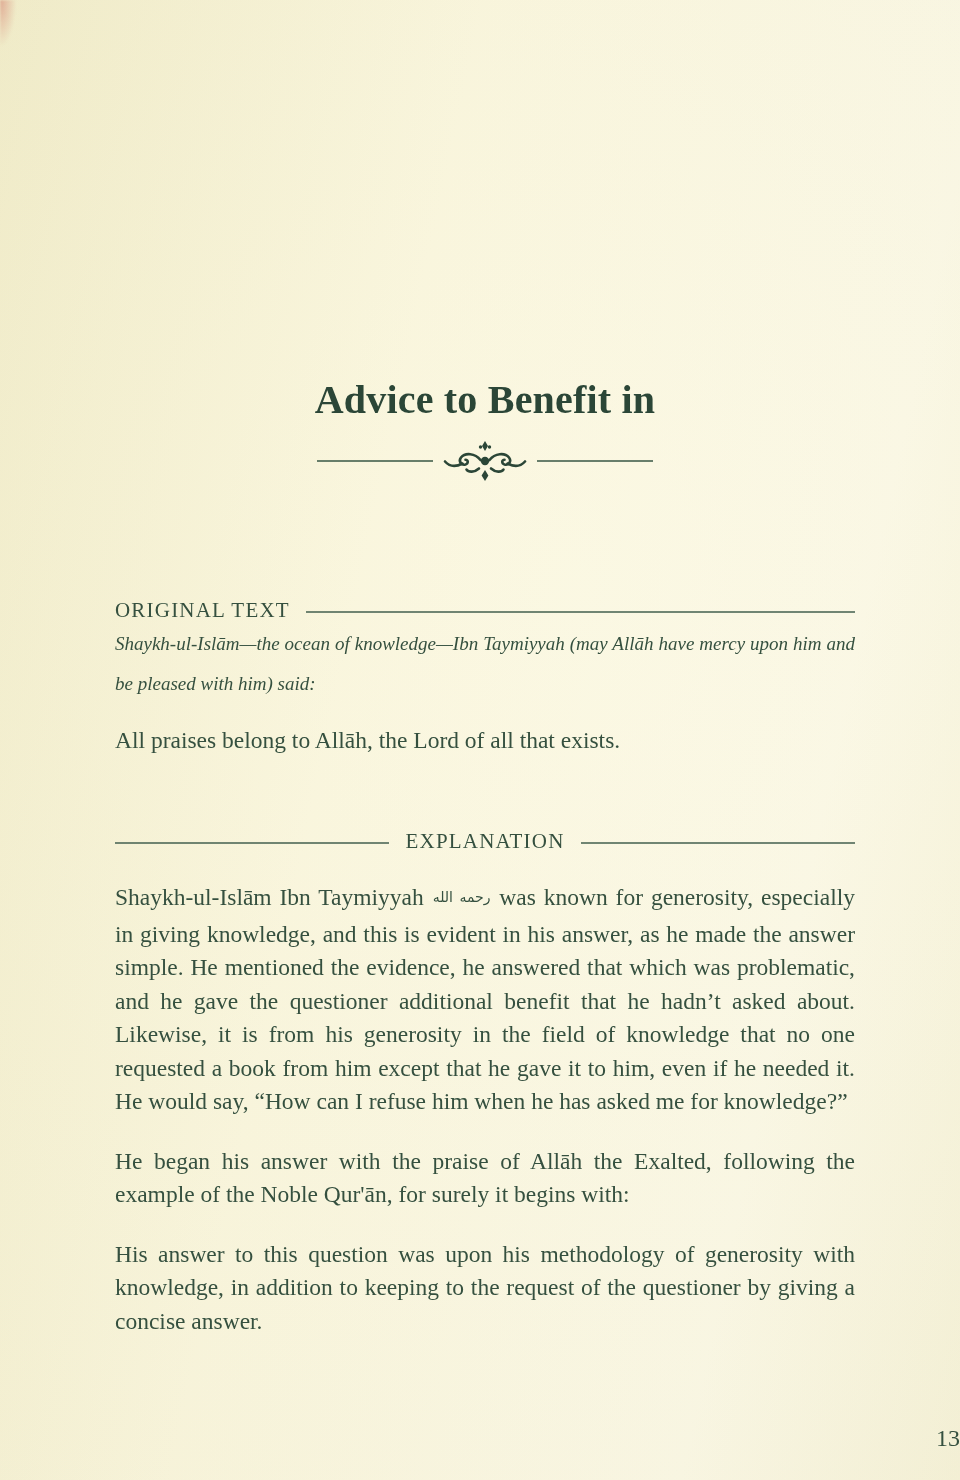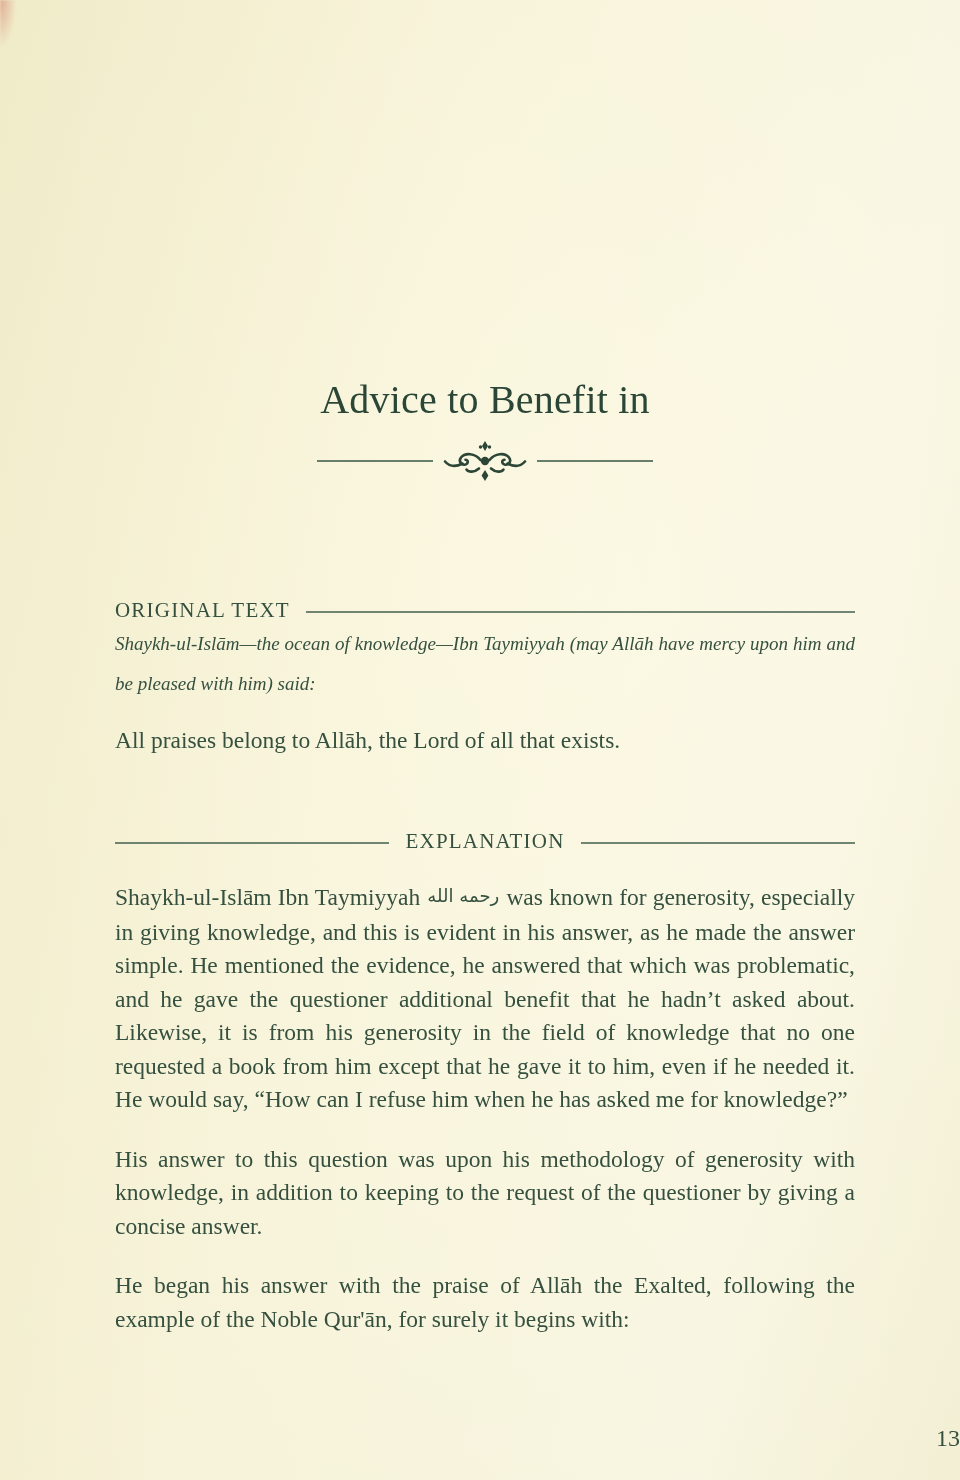--- a/index.html
+++ b/index.html
@@ -32,21 +32,21 @@
   .page {
     position: relative;
     width: 100%; height: 100%;
     padding: 373px 105px 0 115px;
   }
   
   .chapter-title {
     text-align: center;
     font-size: 40px;
     line-height: 54px;
-    font-weight: normal;
+    font-weight: bold;
     color: var(--ink-dark);
     letter-spacing: 0.2px;
   }
   .chapter-title .line { display: block; }
   .ornament {
     width: 336px;
     margin: 12px auto 0 auto;
     display: flex;
     align-items: center;
     color: var(--ink-dark);
@@ -95,21 +95,21 @@
   .explanation { margin-top: 73px; }
   .explanation p {
     margin-top: 26px;
     font-size: 23.5px;
     line-height: 33.5px;
     text-align: justify;
     text-justify: inter-word;
   }
   .honorific {
     font-family: "DejaVu Sans", sans-serif;
-    font-size: 18px;
+    font-size: 14px;
     letter-spacing: -0.5px;
     white-space: nowrap;
     position: relative;
     top: -3px;
     padding: 0 1px;
   }
   
   .page-footer {
     position: absolute;
     left: 0; bottom: 28px;
@@ -161,21 +161,21 @@
     <p class="quote-roman">All praises belong to Allāh, the Lord of all that exists.</p>
   </section>
 
   <section class="explanation">
     <div class="section-heading heading-center">
       <span class="rule"></span>
       <span class="section-label">EXPLANATION</span>
       <span class="rule"></span>
     </div>
     <p><span>Shaykh-ul-Islām Ibn Taymiyyah</span> <span class="honorific">رحمه الله</span> <span>was known for generosity, especially in giving knowledge, and this is evident in his answer, as he made the answer simple. He mentioned the evidence, he answered that which was problematic, and he gave the questioner additional benefit that he hadn’t asked about. Likewise, it is from his generosity in the field of knowledge that no one requested a book from him except that he gave it to him, even if he needed it. He would say, “How can I refuse him when he has asked me for knowledge?”</span></p>
+    <p>He began his answer with the praise of Allāh the Exalted, following the example of the Noble Qur'ān, for surely it begins with:</p>
     <p>His answer to this question was upon his methodology of generosity with knowledge, in addition to keeping to the request of the questioner by giving a concise answer.</p>
-    <p>He began his answer with the praise of Allāh the Exalted, following the example of the Noble Qur'ān, for surely it begins with:</p>
   </section>
 
   <footer class="page-footer">
     <span class="page-number">13</span>
   </footer>
 
 </div>
 
 </body></html>

